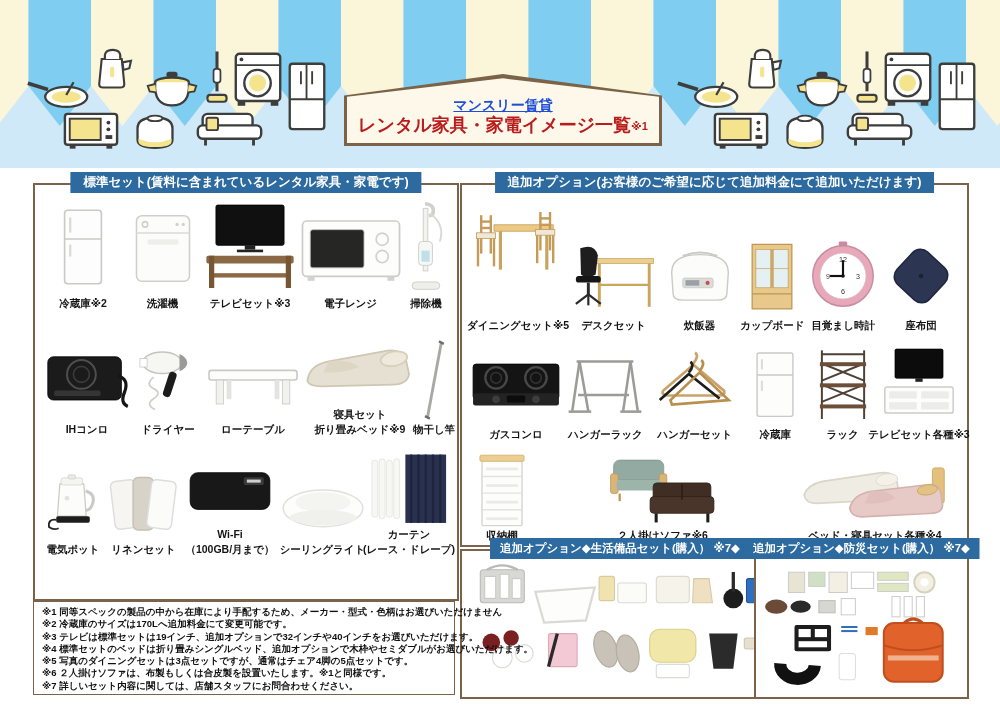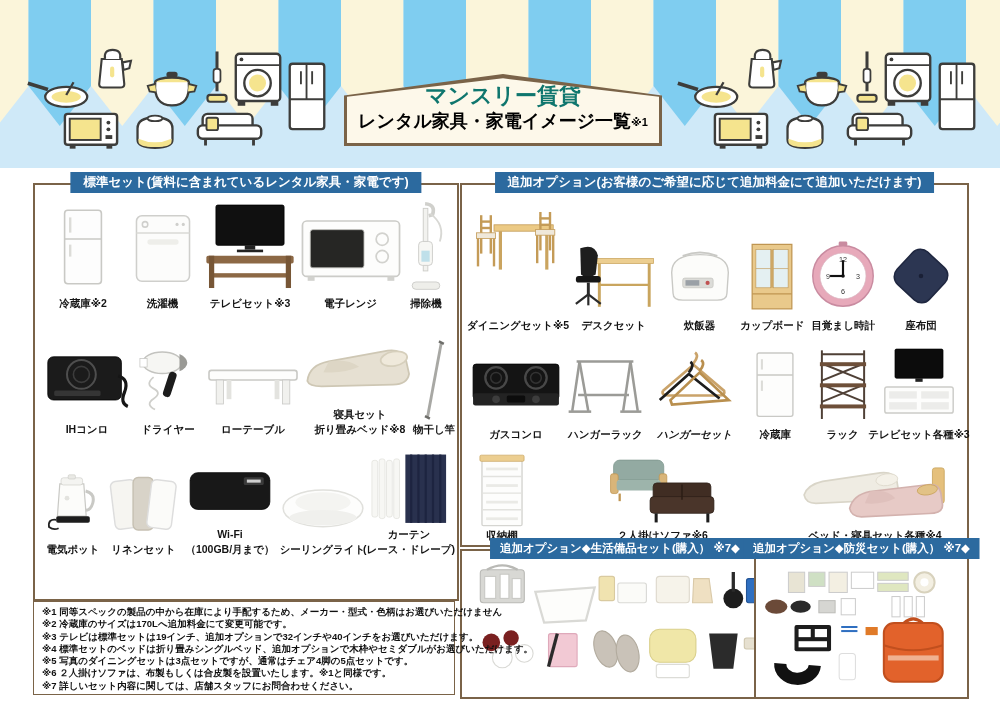--- a/index.html
+++ b/index.html
@@ -9,22 +9,22 @@
   .band{position:absolute;left:0;top:0;width:1000px;height:168px;background:#cfe9f8;}
   .bunting{position:absolute;left:0;top:0;width:1000px;height:140px;}
   .cluster{position:absolute;width:300px;height:118px;top:44px;}
   .cluster .cicon{position:absolute;}
   .cluster svg{width:100%;height:100%;}
   .plaque{position:absolute;left:344px;top:74px;width:318px;height:72px;
           clip-path:polygon(0 30%,50% 0,100% 30%,100% 100%,0 100%);background:#7a6348;z-index:5;}
   .plaque-in{position:absolute;left:3px;top:3px;right:3px;bottom:3px;
           clip-path:polygon(0 30%,50% 2%,100% 30%,100% 100%,0 100%);background:#fdf8ea;
           display:flex;flex-direction:column;align-items:center;justify-content:flex-end;padding-bottom:6px;}
-  .plaque-l1{font-size:22px;font-weight:800;color:#0f766e;line-height:20px;}
-  .plaque-l2{font-size:18px;font-weight:800;color:#000000;line-height:30px;}
+  .plaque-l1{font-size:14px;font-weight:800;color:#1d4ed8;line-height:20px;text-decoration:underline;}
+  .plaque-l2{font-size:18px;font-weight:800;color:#b91c1c;line-height:21px;}
   .plaque-note{font-size:11px;font-weight:700;vertical-align:1px;}
   
   .panel{position:absolute;background:#fff;border:2px solid #7a6348;}
   .sec-head{position:absolute;top:-13px;left:50%;transform:translateX(-50%);
             background:#2c6a9f;color:#fff;font-weight:700;font-size:12.5px;
             padding:3px 13px;white-space:nowrap;z-index:4;line-height:15px;}
   .panel-std{left:33px;top:183px;width:422px;height:414px;}
   .panel-opt{left:460px;top:183px;width:505px;height:360px;}
   .prod-row{display:flex;justify-content:space-between;align-items:flex-end;padding:0 8px;margin-top:10px;}
   .prod{display:flex;flex-direction:column;align-items:center;}
@@ -313,21 +313,21 @@
         </div>
         <div class="prod" style="width: 116px;">
           <div class="pic">
             <svg viewBox="0 0 130 80">
               <path d="M6 58 Q8 40 30 36 L96 24 q14 -2 20 8 l4 18 q-2 12 -18 12 L22 64 q-14 0 -16 -6 z" fill="#e6e0d2" stroke="#cec7b4" stroke-width="2"></path>
               <path d="M30 36 q20 -4 34 6 q-18 8 -40 6 z" fill="#ddd6c5"></path>
               <ellipse cx="103" cy="33" rx="15" ry="8" fill="#efe9db" stroke="#d6cfbc" stroke-width="2" transform="rotate(-10 103 33)"></ellipse>
             </svg>
           </div>
           <div class="plabel">寝具セット</div>
-          <div class="plabel">折り畳みベッド※8</div>
+          <div class="plabel">折り畳みベッド※9</div>
         </div>
         <div class="prod" style="width: 30px;">
           <div class="pic">
             <svg viewBox="0 0 30 100">
               <line x1="24" y1="4" x2="7" y2="96" stroke="#a8a8a4" stroke-width="3.5"></line>
               <line x1="21" y1="3" x2="27" y2="6" stroke="#6e6e6a" stroke-width="3"></line>
               <line x1="4" y1="94" x2="10" y2="97" stroke="#6e6e6a" stroke-width="3"></line>
             </svg>
           </div>
           <div class="plabel">物干し竿</div>
@@ -548,21 +548,21 @@
               <line x1="20" y1="14" x2="32" y2="82"></line>
               <line x1="90" y1="14" x2="80" y2="82"></line>
               <line x1="90" y1="14" x2="100" y2="82"></line>
               <line x1="18" y1="60" x2="88" y2="60"></line>
               <line x1="5" y1="83" x2="36" y2="83"></line>
               <line x1="76" y1="83" x2="105" y2="83"></line>
             </svg>
           </div>
           <div class="plabel">ハンガーラック</div>
         </div>
-        <div class="prod" style="width: 92px; font-style: italic;">
+        <div class="prod" style="width: 92px;">
           <div class="pic">
             <svg viewBox="0 0 120 90" fill="none">
               <g stroke="#caa36a" stroke-width="3.5">
                 <path d="M58 18 q8 -10 2 -14"></path>
                 <path d="M18 54 L58 20 L98 54 q2 6 -6 6 L26 60 q-10 0 -8 -6"></path>
               </g>
               <g stroke="#1d1d1d" stroke-width="3.5">
                 <path d="M52 30 q8 -10 2 -14"></path>
                 <path d="M14 66 L52 32 L92 64"></path>
               </g>

